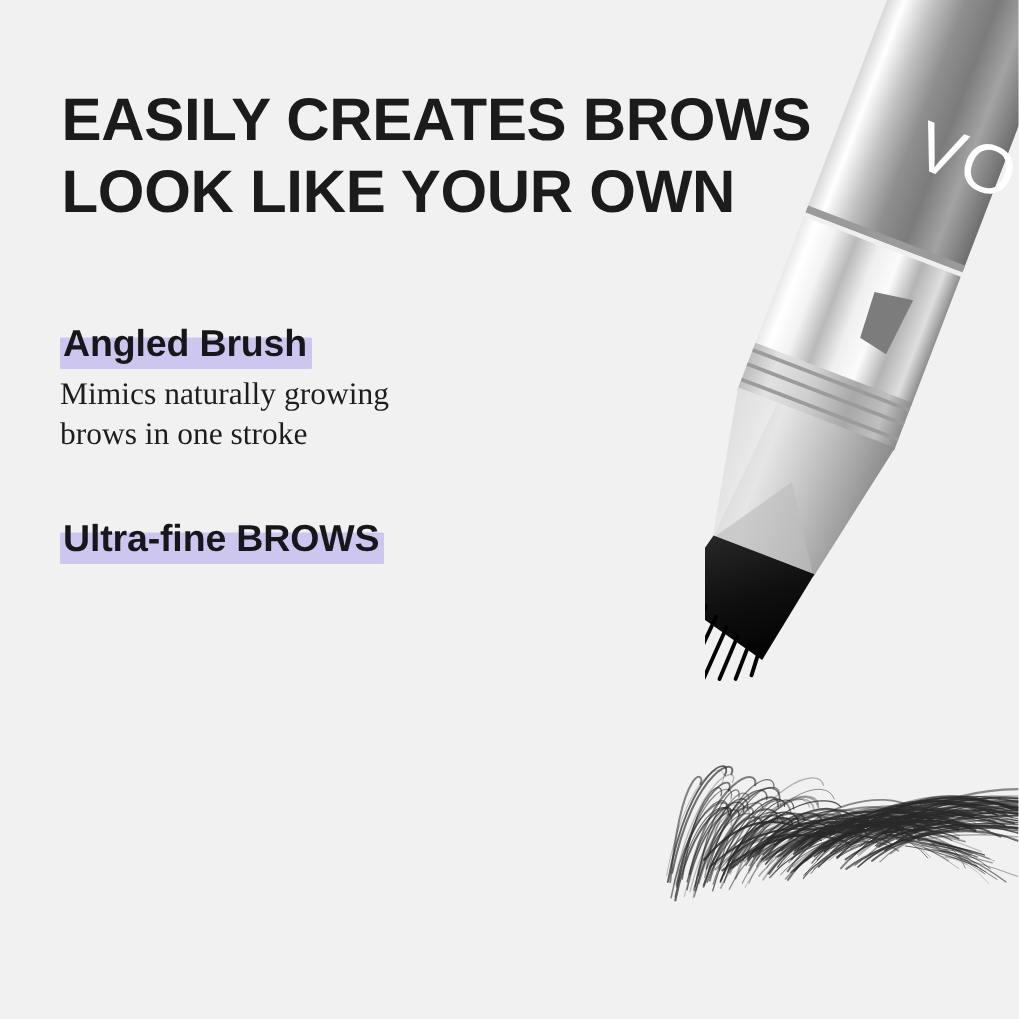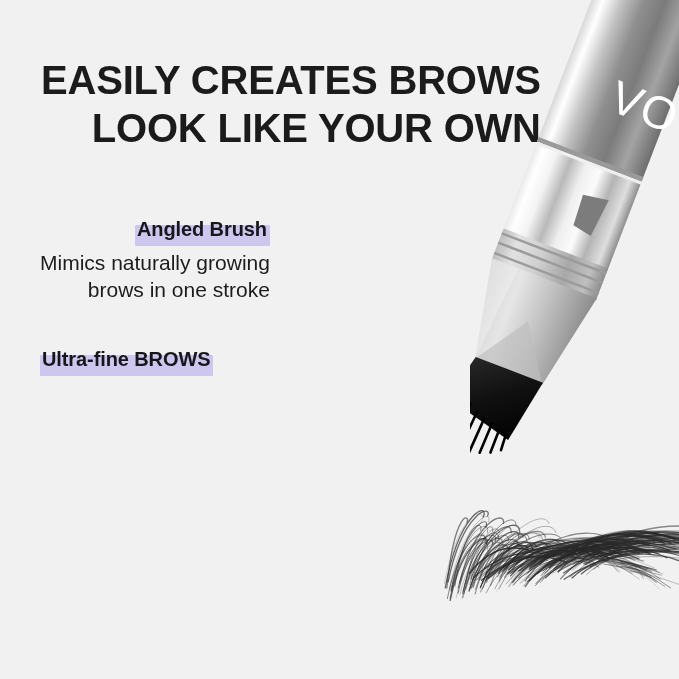--- a/index.html
+++ b/index.html
@@ -3,52 +3,52 @@
 <meta charset="utf-8">
 <style>
   html,body{margin:0;padding:0;}
   body{
     width:679px;height:679px;
     background:#f1f1f1;
     font-family:"Liberation Sans","DejaVu Sans",sans-serif;
     overflow:hidden;position:relative;
     -webkit-font-smoothing:antialiased;
   }
-  #stage{position:absolute;inset:0;width:679px;height:679px;overflow:hidden;text-align:right;}
+  #stage{position:absolute;inset:0;width:679px;height:679px;overflow:hidden;}
 
   
   .headline{
     position:absolute;left:41px;top:56px;
     font-weight:700;font-size:40px;line-height:48px;
     letter-spacing:-0.2px;color:#1b1b1b;white-space:pre-line;
     text-transform:uppercase;
   }
 
   
   .feature{position:absolute;left:40px;}
   .f1{top:214px;}
   .f2{top:344px;}
   .f3{top:474px;}
 
   .fhead{
     position:relative;display:inline-block;
-    font-weight:700;font-size:20px;line-height:30px;
+    font-weight:700;font-size:25px;line-height:30px;
     letter-spacing:-0.1px;color:#17171b;white-space:nowrap;
     padding:0 3px 0 2px;
   }
   .fhead .hl{
     position:absolute;left:0;right:0;top:11px;height:21px;
     background:#cdc6ef;border-radius:1px;z-index:0;
   }
   .fhead .txt{position:relative;z-index:1;}
 
   .fbody{
     margin-top:5px;
     font-weight:400;font-size:21px;line-height:27px;
-    color:#1d1d1d;white-space:pre-line;letter-spacing:0px;
+    color:#1d1d1d;white-space:pre-line;letter-spacing:0px;font-family:Liberation Serif, serif;
   }
 
   
   .art{position:absolute;pointer-events:none;}
   #pen-art{left:470px;top:-14px;width:230px;height:480px;}
   #brow-art{left:438px;top:496px;width:241px;height:132px;}
 </style>
 </head>
 <body>
 

